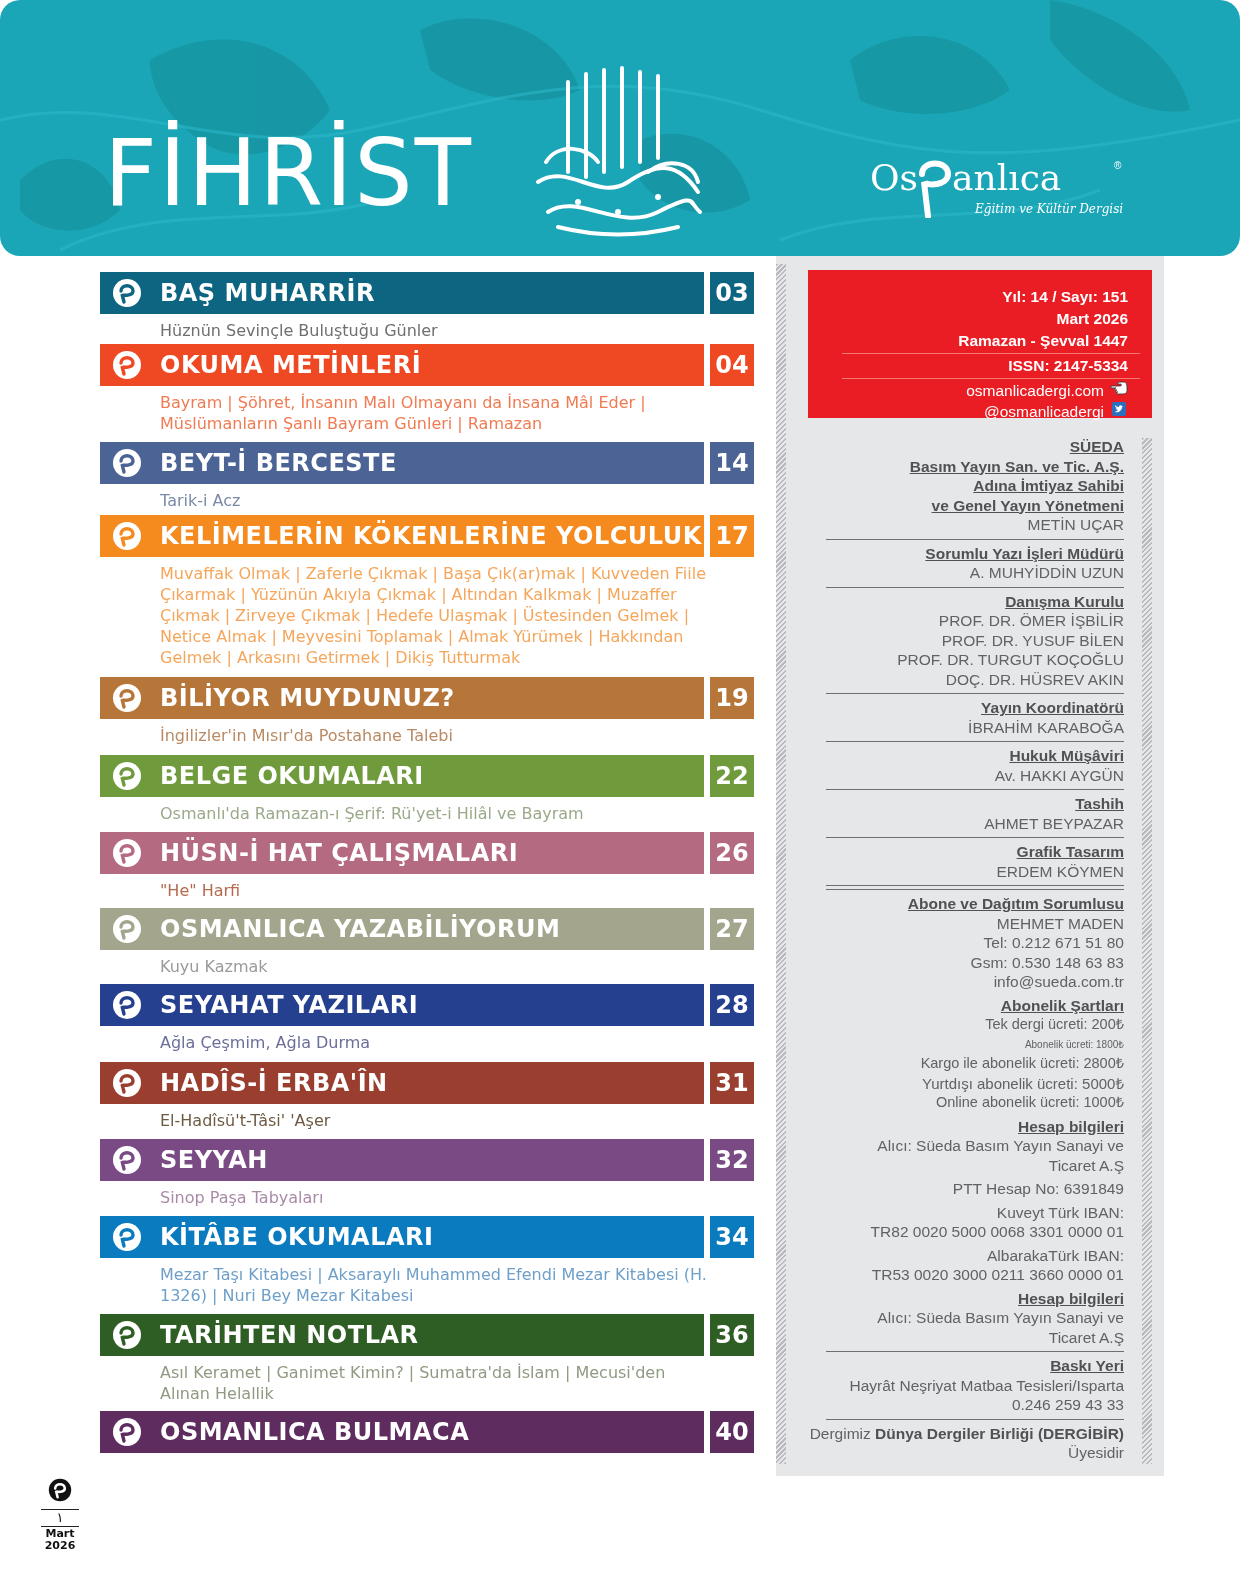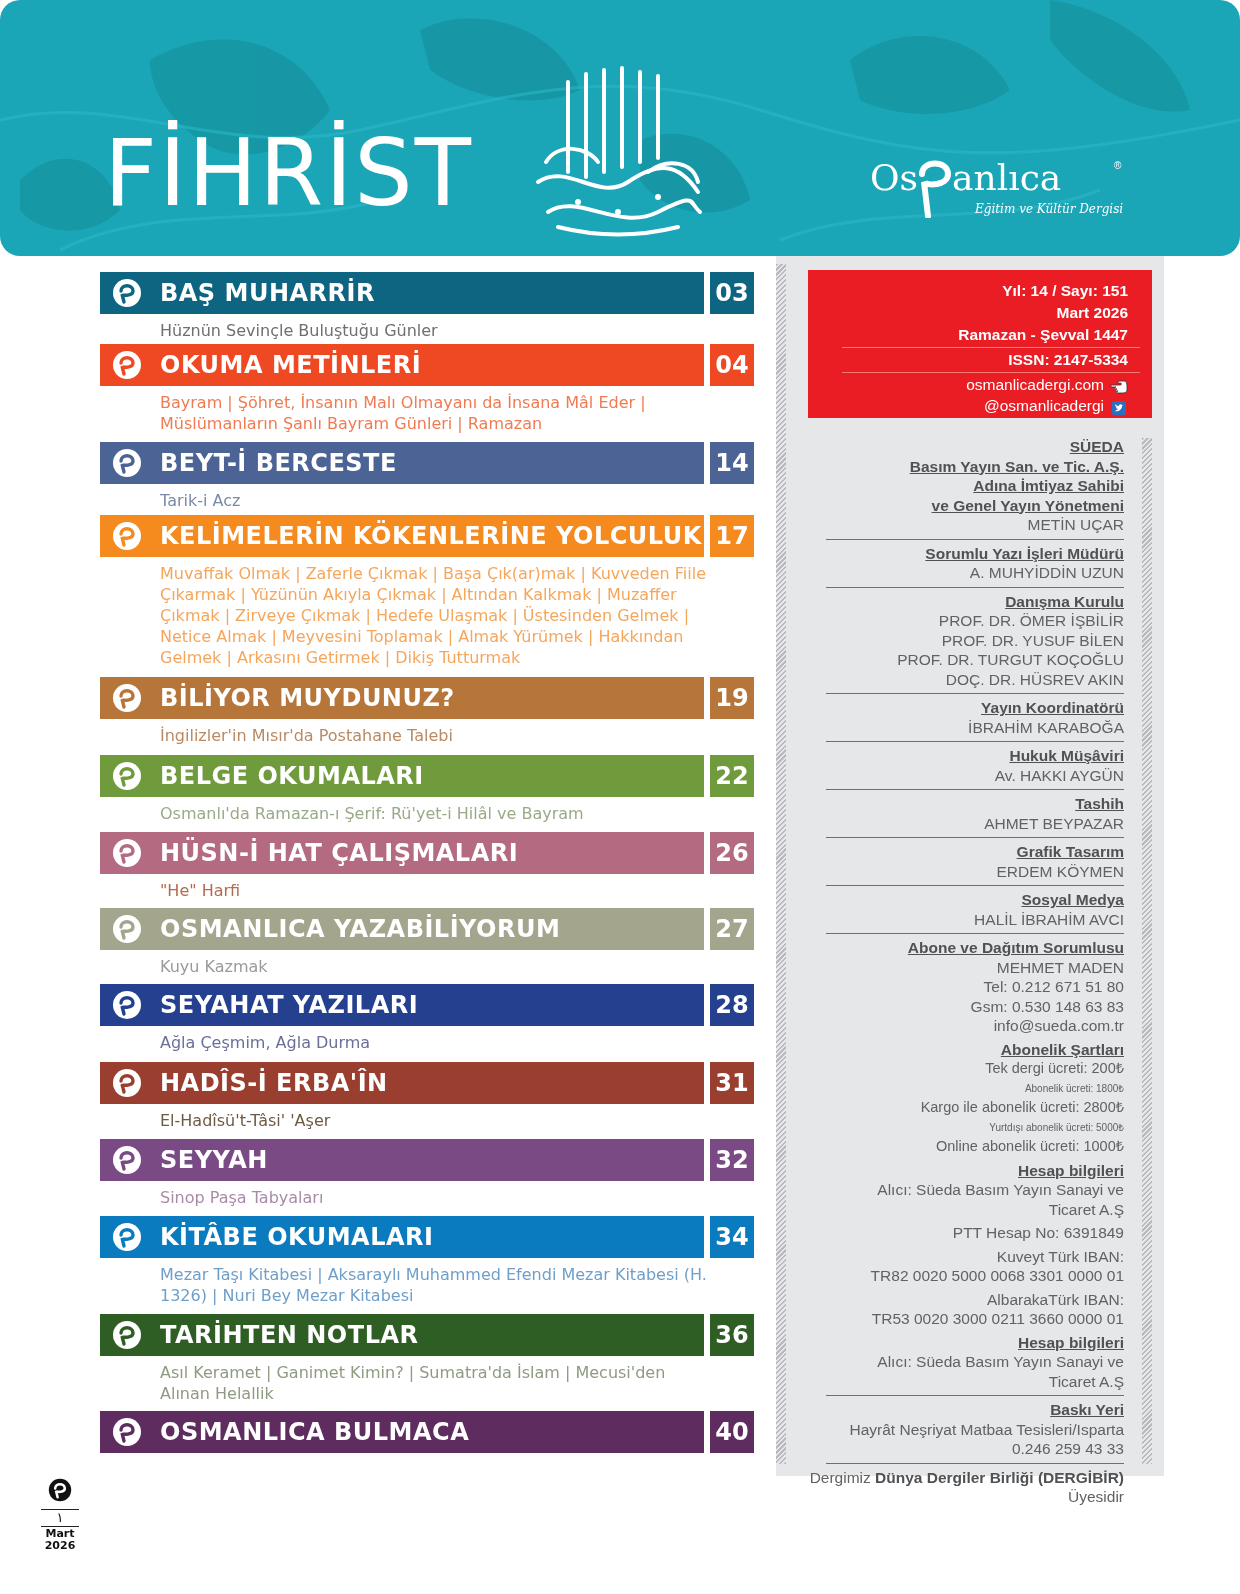--- a/index.html
+++ b/index.html
@@ -71,25 +71,25 @@
     position: absolute; width: 10px;
     background: repeating-linear-gradient(135deg, #b9babd 0 1.5px, transparent 1.5px 3.5px);
   }
   .hatch-left { left: 0; top: 8px; height: 1200px; }
   .hatch-right { left: 366px; top: 182px; height: 1026px; }
 
   .redbox {
     position: absolute; left: 32px; top: 14px; width: 344px; height: 148px;
     background: #ea1d25; color: #ffffff;
     font-family: "Liberation Sans", sans-serif; text-align: right;
-    padding: 10px 24px 0 0;
+    padding: 16px 24px 0 0;
   }
   .redbox .rb-line { font-size: 15.5px; line-height: 22px; font-weight: bold; }
   .redbox .rb-divider { border-top: 1.5px solid #f57a70; margin: 1px -12px 1px 34px; }
-  .redbox .rb-link { font-size: 15.5px; line-height: 21px; display: flex; justify-content: flex-end; align-items: flex-end; gap: 6px; }
+  .redbox .rb-link { font-size: 15.5px; line-height: 21px; display: flex; justify-content: flex-end; align-items: flex-start; gap: 6px; }
   .redbox .rb-icon { width: 18px; height: 16px; display: inline-block; }
 
   .credits {
     position: absolute; left: 30px; top: 180px; width: 318px;
     font-family: "Liberation Sans", sans-serif; text-align: right; color: #555759;
   }
   .cred-block { padding: 1px 0 2px; }
   .cred-divider { border-top: 1.5px solid #6d6f72; margin: 2px 0 3px 20px; }
   .cred-head { font-weight: bold; font-size: 15.5px; line-height: 19.5px; color: #4f5153; text-decoration: underline; }
   .cred-val { font-size: 15.5px; line-height: 19.5px; color: #606264; }
@@ -374,37 +374,33 @@
       <div class="cred-block">
         <div class="cred-head">Tashih</div>
         <div class="cred-val">AHMET BEYPAZAR</div>
       </div>
       <div class="cred-divider"></div>
       <div class="cred-block">
         <div class="cred-head">Grafik Tasarım</div>
         <div class="cred-val">ERDEM KÖYMEN</div>
       </div>
       <div class="cred-divider"></div>
-      <div class="cred-block">
-        <div class="cred-head">Sosyal Medya</div>
-        <div class="cred-val">HALİL İBRAHİM AVCI</div>
-      </div>
       <div class="cred-divider"></div>
       <div class="cred-block">
         <div class="cred-head">Abone ve Dağıtım Sorumlusu</div>
         <div class="cred-val">MEHMET MADEN</div>
         <div class="cred-val">Tel: 0.212 671 51 80</div>
         <div class="cred-val">Gsm: 0.530 148 63 83</div>
         <div class="cred-val">info@sueda.com.tr</div>
         <div class="cred-gap"></div>
         <div class="cred-head">Abonelik Şartları</div>
         <div class="cred-val" style="font-size:14.5px;line-height:19.5px">Tek dergi ücreti:   200₺</div>
         <div class="cred-val" style="font-size:10px;line-height:19.5px">Abonelik ücreti: 1800₺</div>
         <div class="cred-val" style="font-size:14.5px;line-height:19.5px">Kargo ile abonelik ücreti: 2800₺</div>
-        <div class="cred-val" style="font-size:10px;line-height:19.5px">Yurtdışı abonelik ücreti: 5000₺</div>
+        <div class="cred-val" style="font-size:15px;line-height:19.5px">Yurtdışı abonelik ücreti: 5000₺</div>
         <div class="cred-val" style="font-size:14.5px;line-height:19.5px">Online abonelik ücreti: 1000₺</div>
         <div class="cred-gap"></div>
         <div class="cred-head">Hesap bilgileri</div>
         <div class="cred-val">Alıcı: Süeda Basım Yayın Sanayi ve</div>
         <div class="cred-val">Ticaret A.Ş</div>
         <div class="cred-gap"></div>
         <div class="cred-val">PTT Hesap No: 6391849</div>
         <div class="cred-gap"></div>
         <div class="cred-val">Kuveyt Türk IBAN:</div>
         <div class="cred-val">TR82 0020 5000 0068 3301 0000 01</div>

